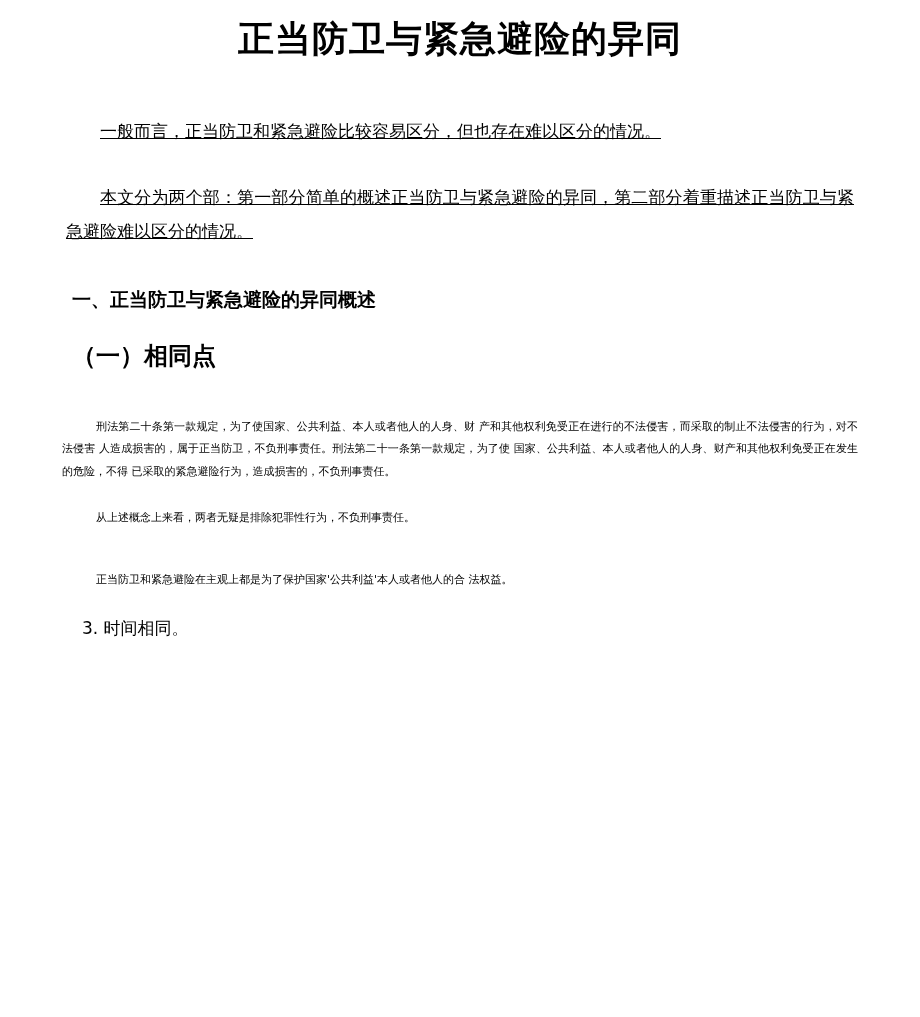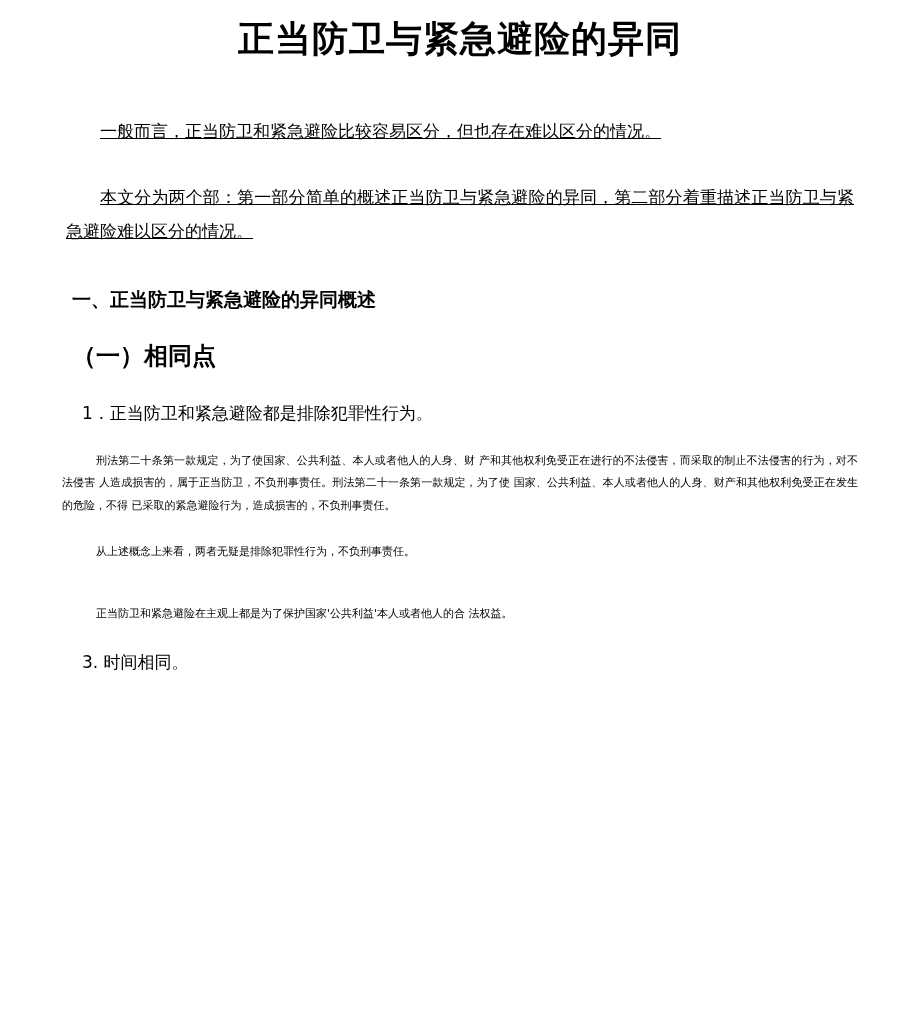--- a/index.html
+++ b/index.html
@@ -93,21 +93,20 @@
   <div class="spacer-md"></div>
 
   <p class="heading1">一、正当防卫与紧急避险的异同概述</p>
 
   <div class="spacer-sm"></div>
 
   <p class="heading2">（一）相同点</p>
 
   <div class="spacer-sm"></div>
 
-  <p class="list-item">1．正当防卫和紧急避险都是排除犯罪性行为。</p>
 
   <div class="spacer-sm"></div>
 
   <p class="block">刑法第二十条第一款规定，为了使国家、公共利益、本人或者他人的人身、财 产和其他权利免受正在进行的不法侵害，而采取的制止不法侵害的行为，对不法侵害 人造成损害的，属于正当防卫，不负刑事责任。刑法第二十一条第一款规定，为了使 国家、公共利益、本人或者他人的人身、财产和其他权利免受正在发生的危险，不得 已采取的紧急避险行为，造成损害的，不负刑事责任。</p>
 
   <div class="spacer-sm"></div>
 
   <p class="block">从上述概念上来看，两者无疑是排除犯罪性行为，不负刑事责任。</p>
 
   <div class="spacer-sm"></div>

